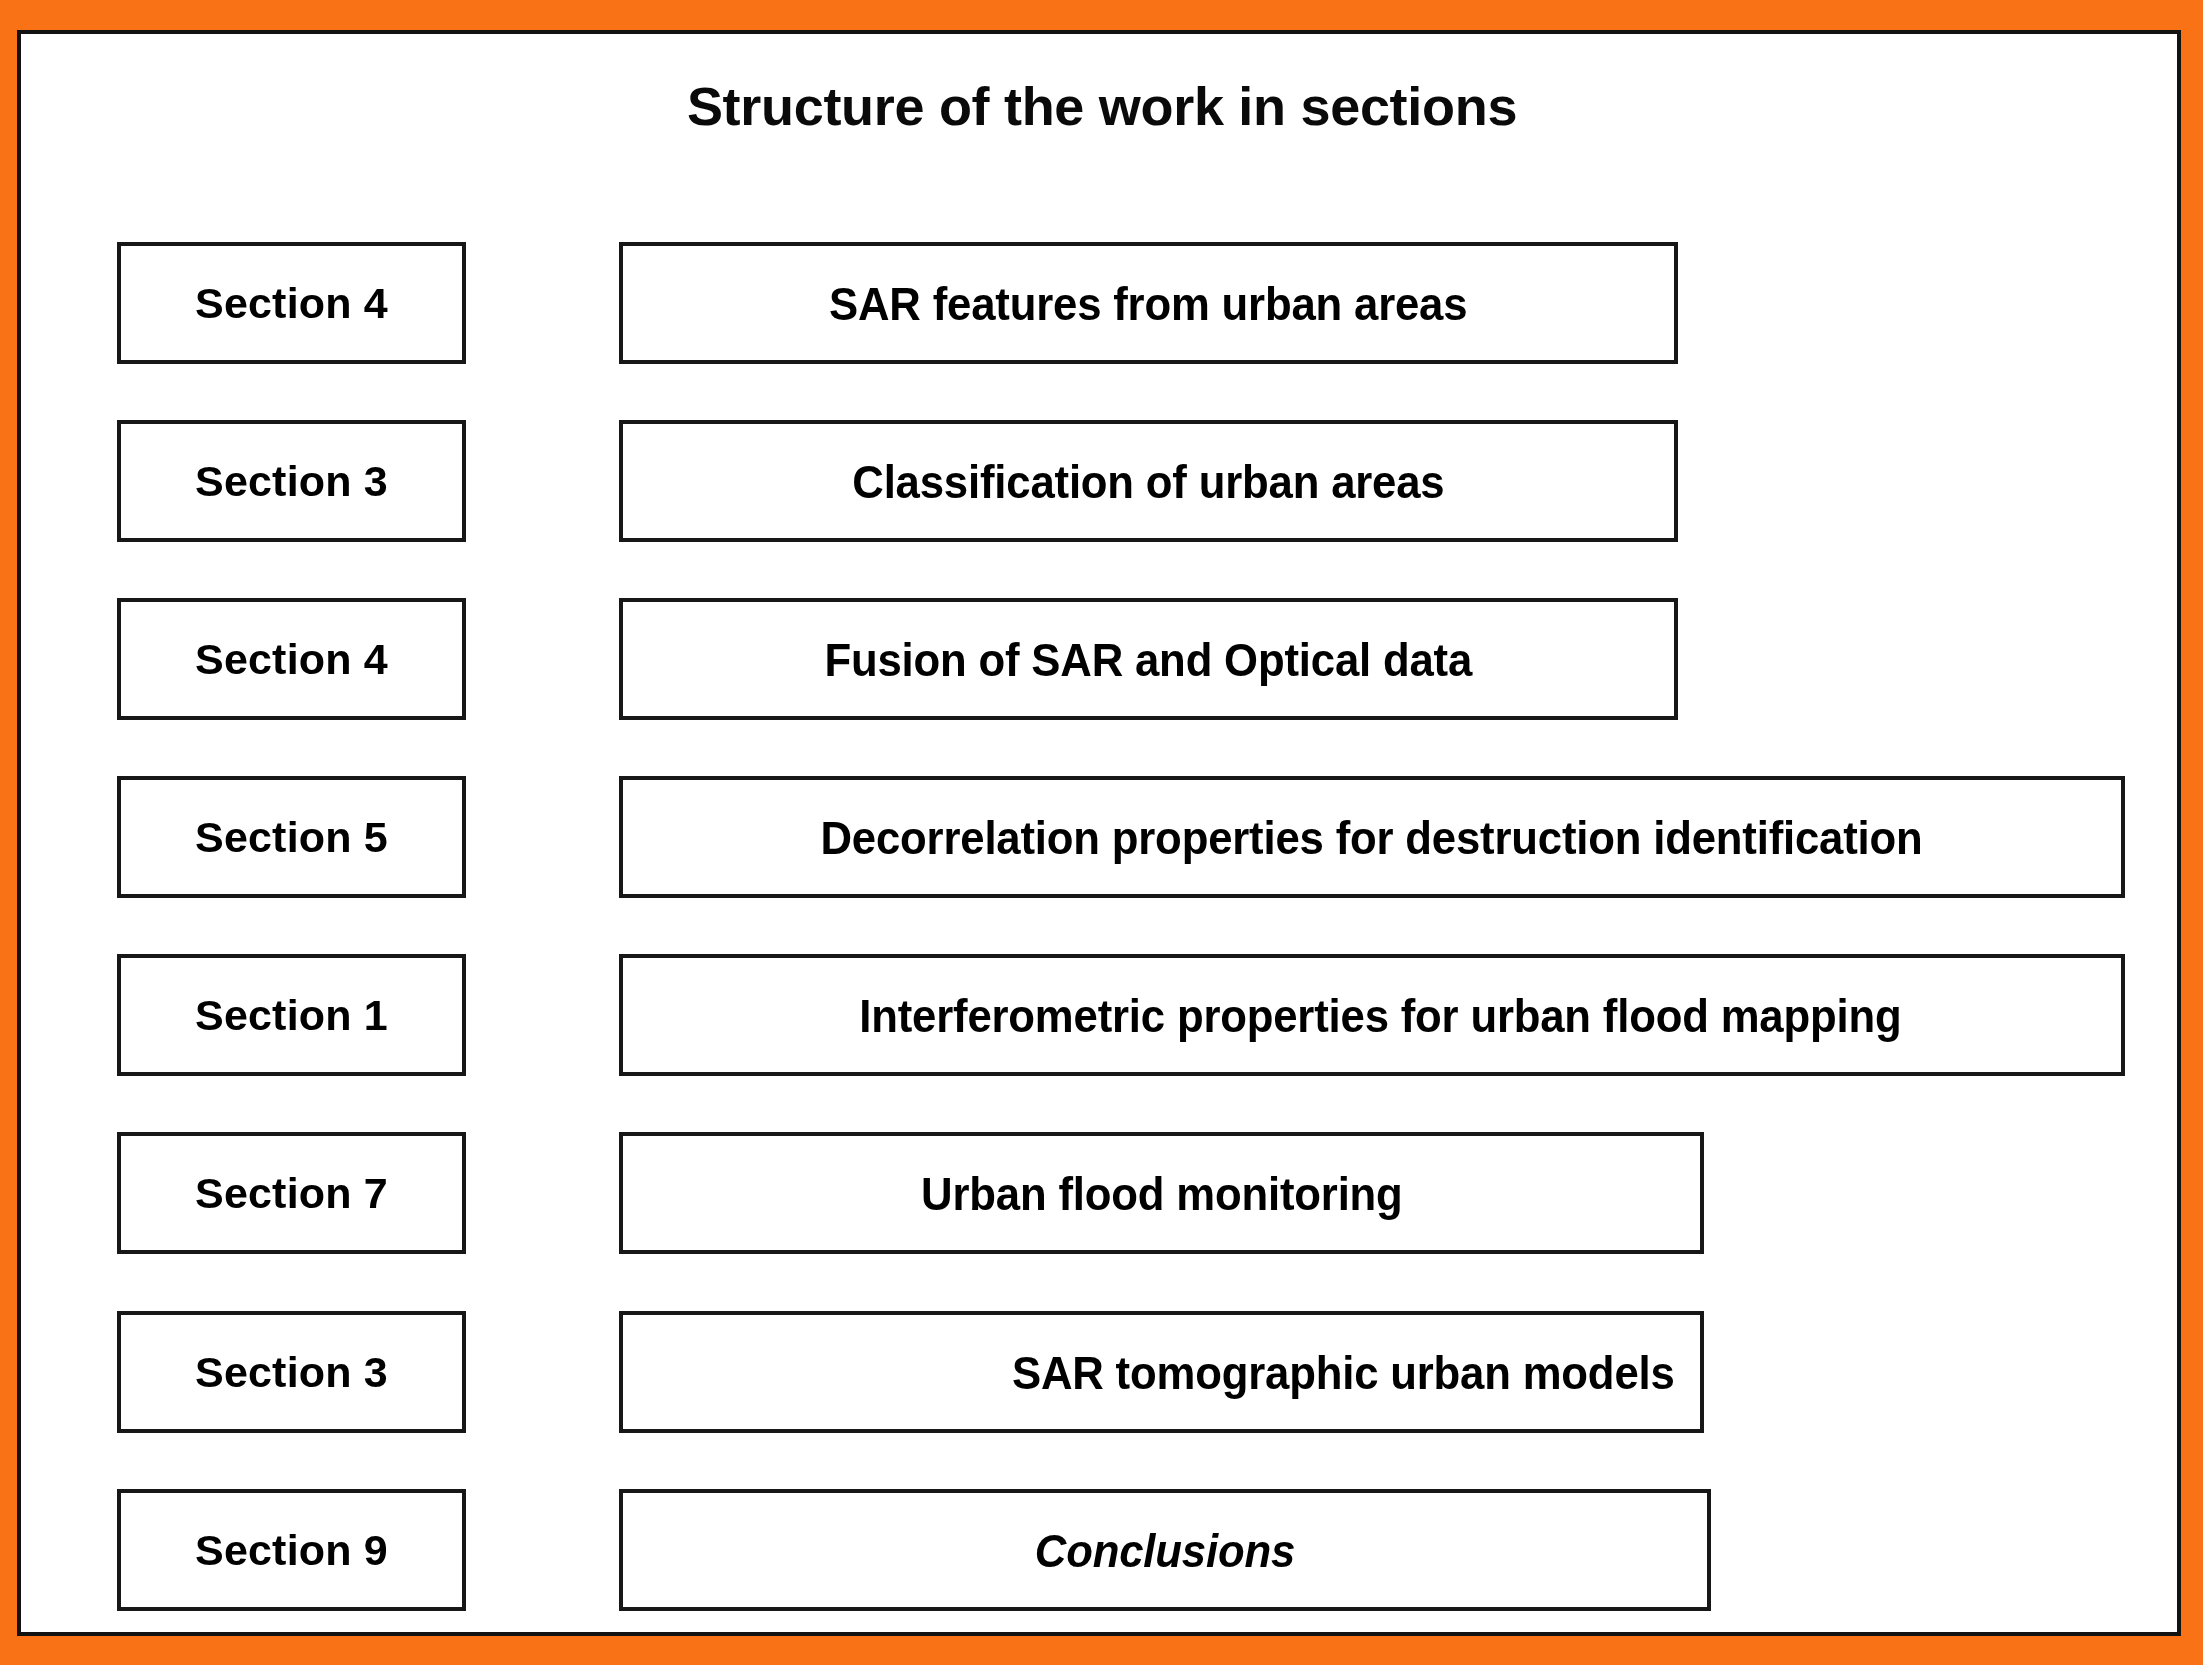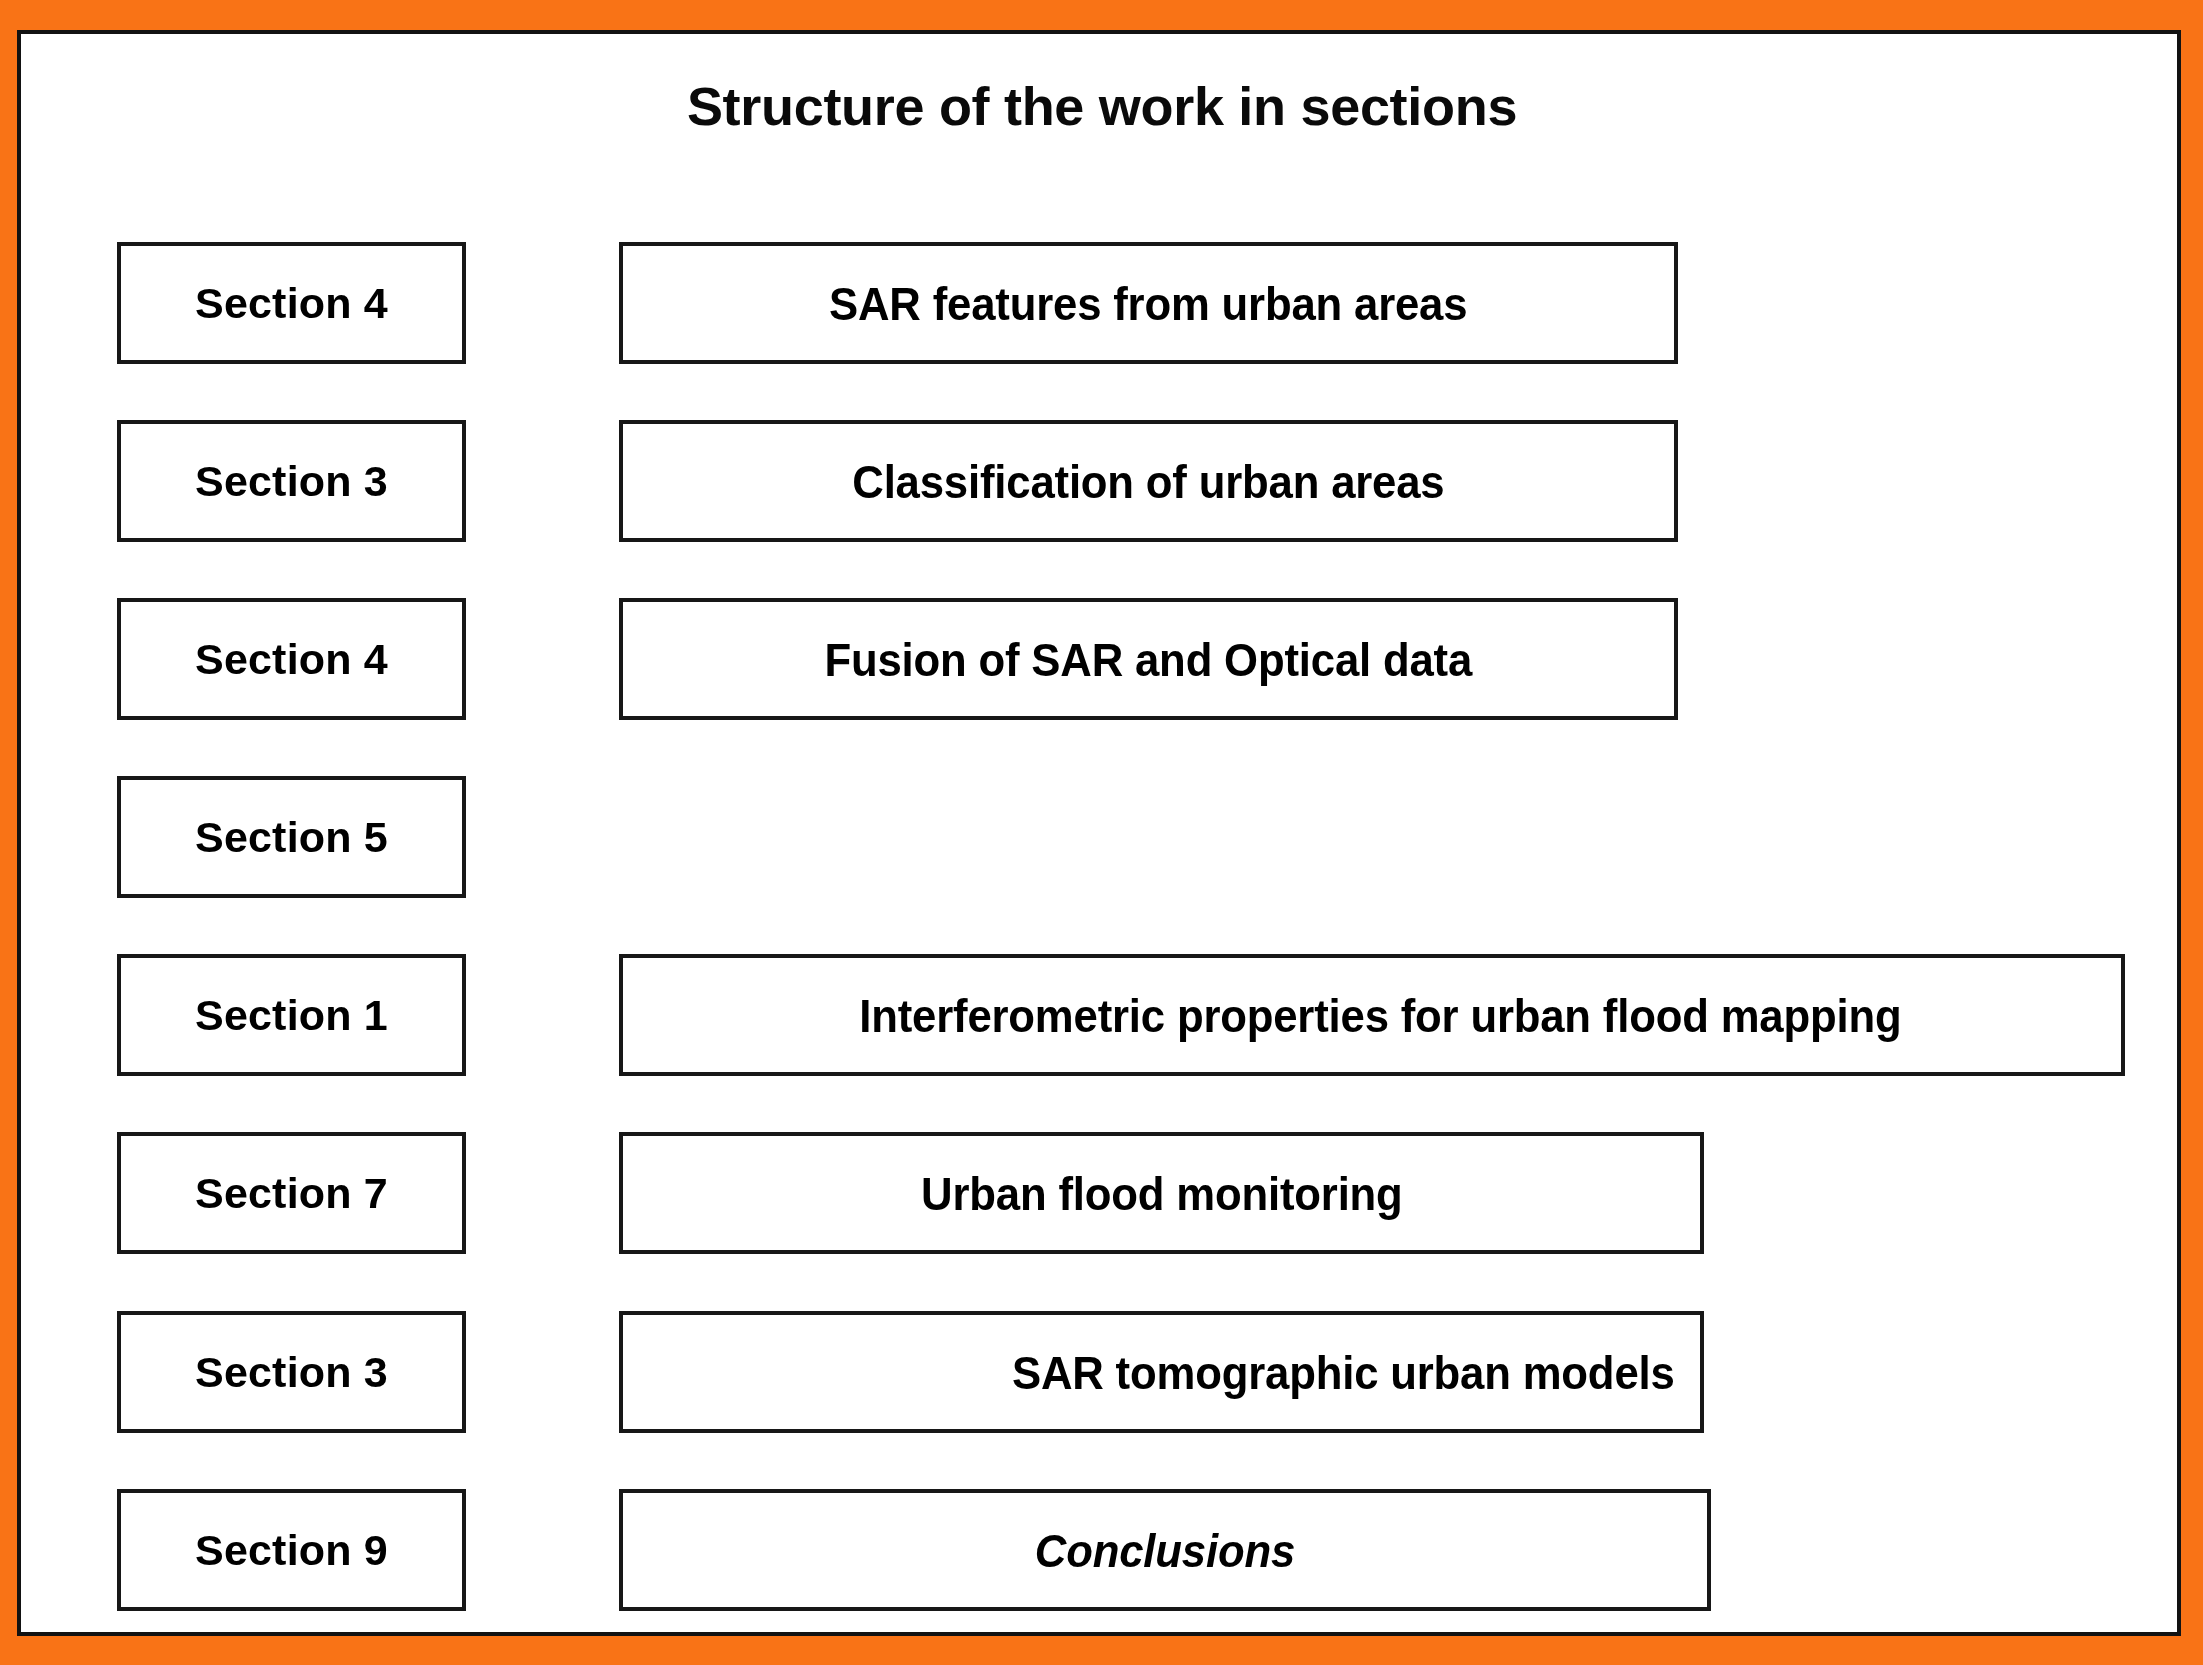--- a/index.html
+++ b/index.html
@@ -149,20 +149,23 @@
     </div>
     <div class="box topic-box w-2">
       <span class="topic-label">Fusion of SAR and Optical data</span>
     </div>
   </div>
 
   <div class="row row-3">
     <div class="box section-box">
       <span class="section-label">Section 5</span>
     </div>
+    <div class="box topic-box w-3">
+      <span class="topic-label">Decorrelation properties for destruction identification</span>
+    </div>
   </div>
 
   <div class="row row-4">
     <div class="box section-box">
       <span class="section-label">Section 1</span>
     </div>
     <div class="box topic-box w-4">
       <span class="topic-label">Interferometric properties for urban flood mapping</span>
     </div>
   </div>

